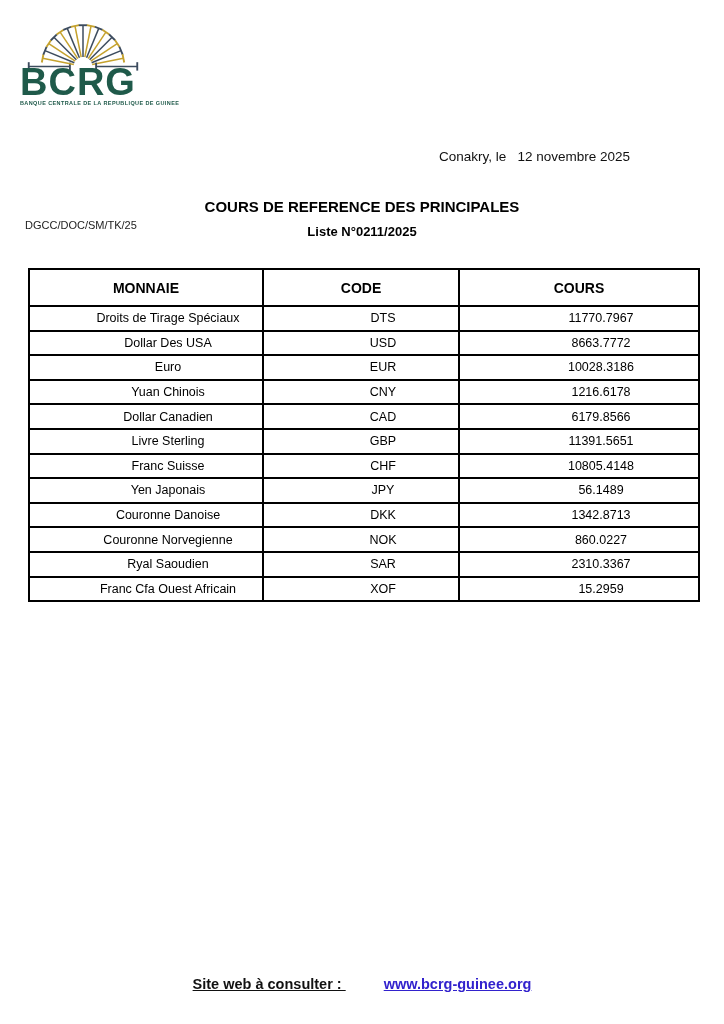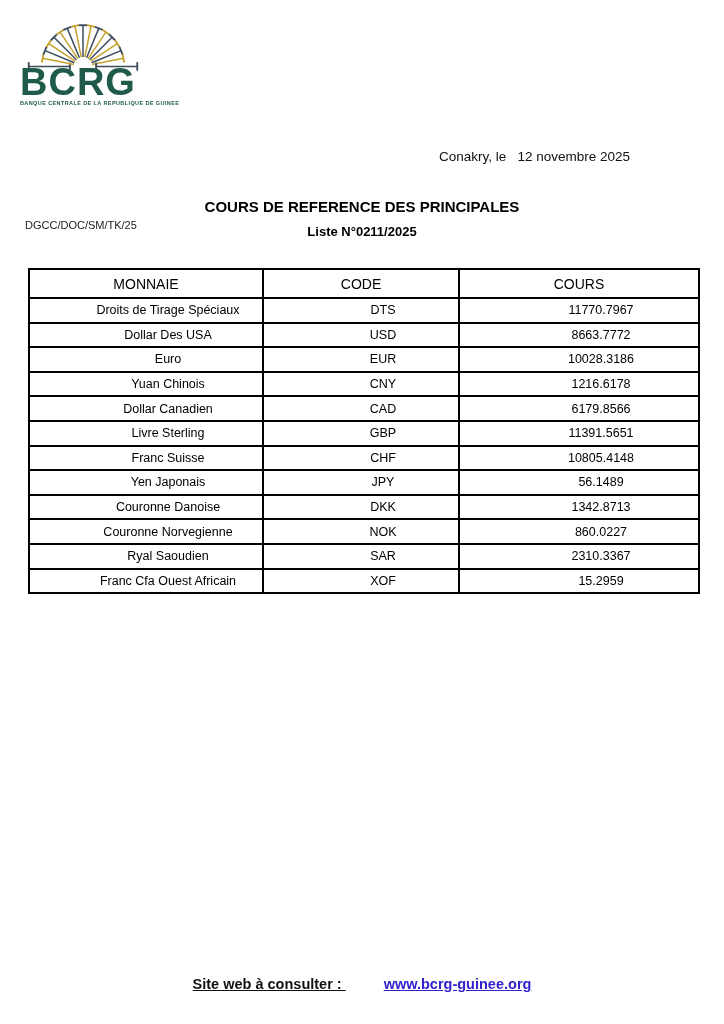--- a/index.html
+++ b/index.html
@@ -52,21 +52,21 @@
     table-layout: fixed;
   }
   table.rates col.c1 { width: 234px; }
   table.rates col.c2 { width: 196px; }
   table.rates col.c3 { width: 240px; }
   table.rates th, table.rates td {
     border: 2px solid #000;
     text-align: center; vertical-align: middle;
     overflow: hidden;
   }
-  table.rates th { height: 29px; font-size: 14px; font-weight: 400; }
+  table.rates th { height: 37px; font-size: 14px; font-weight: 700; }
   table.rates td { height: 24.6px; font-size: 12.5px; font-weight: 400; padding-left: 44px; }
 
   
   .footer {
     position: absolute; top: 976px; left: 0; right: 0;
     text-align: center; font-size: 14.5px; font-weight: 700;
   }
   .footer .label { color: #111; text-decoration: underline; white-space: pre; }
   .footer .link { color: #3222cd; text-decoration: underline; cursor: pointer; margin-left: 38px; }
 </style>

